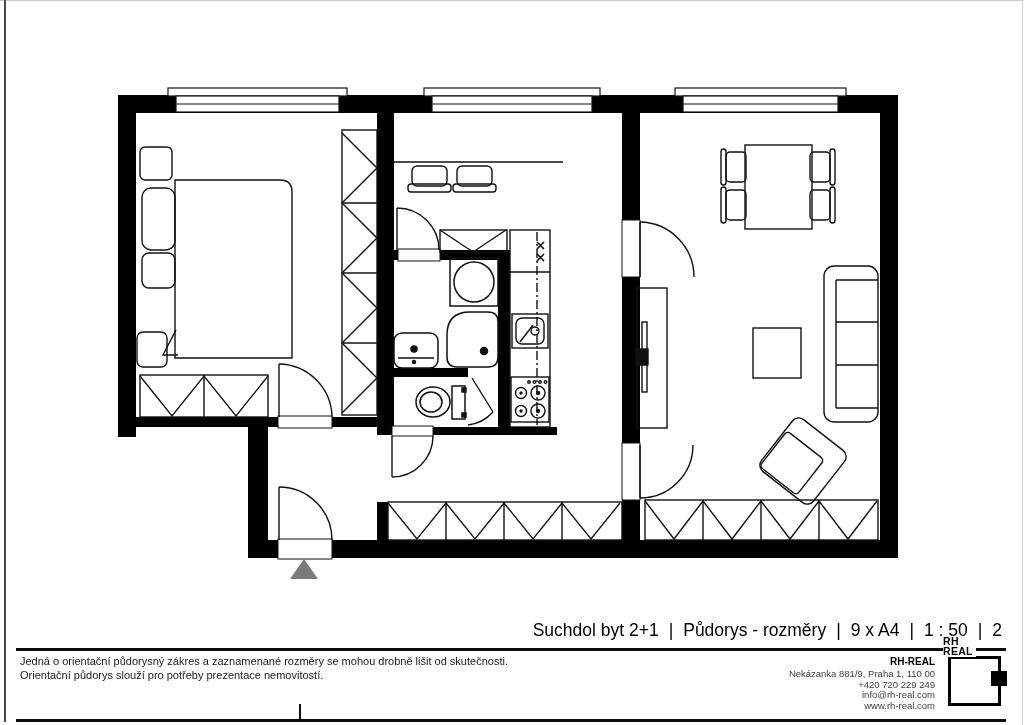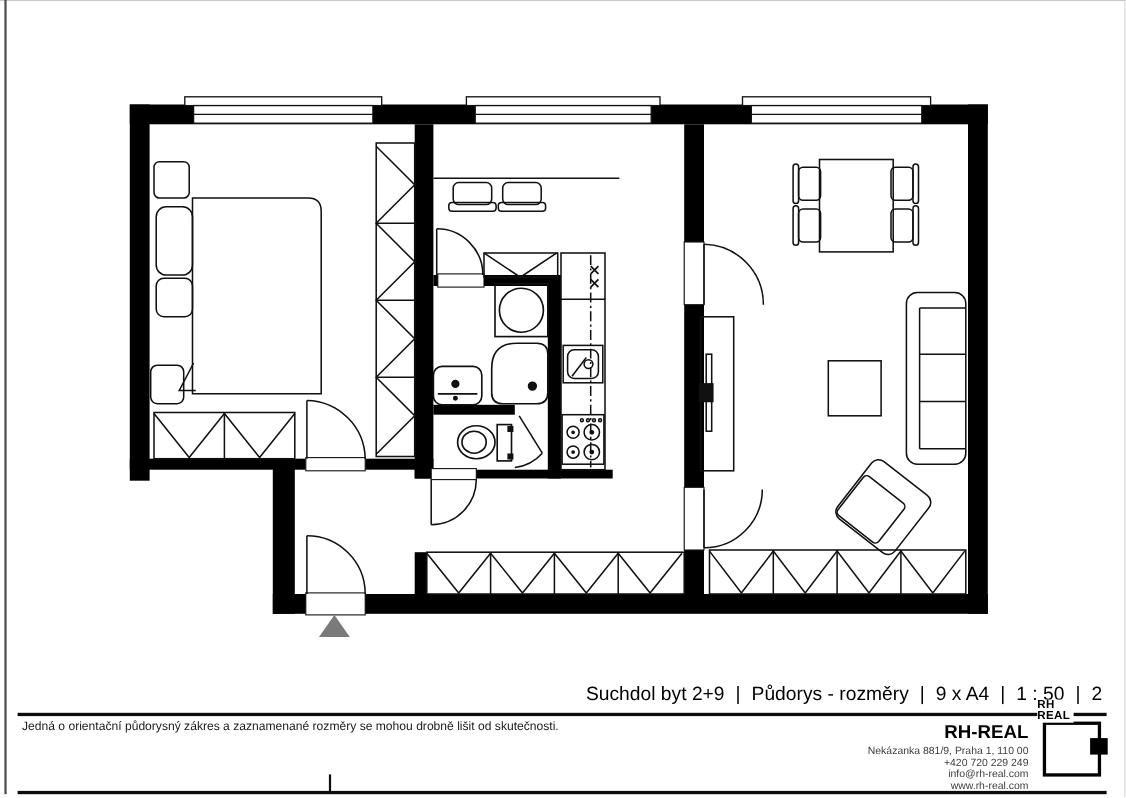--- a/index.html
+++ b/index.html
@@ -9,21 +9,21 @@
   .border-top{position:absolute;left:0;top:0;width:1024px;height:1px;background:#c9c9c9;}
   .border-right{position:absolute;right:1px;top:0;width:1px;height:725px;background:#d6d6d6;}
   .border-left{position:absolute;left:4px;top:0;width:2px;height:722px;background:#4a4a4a;}
   .titlebar{position:absolute;right:22px;top:620px;font-size:17.5px;white-space:nowrap;color:#000;}
   .titlebar .sep{display:inline-block;margin:0 10px;}
   .rule-title{position:absolute;left:16px;right:18px;top:648px;height:3px;background:#0d0d0d;}
   .rule-bottom{position:absolute;left:16px;right:18px;top:719px;height:3px;background:#0d0d0d;}
   .tick{position:absolute;left:299px;top:704px;width:2px;height:17px;background:#0d0d0d;}
   .disclaimer{position:absolute;left:20px;top:655px;font-size:11px;line-height:13.5px;color:#1a1a1a;}
   .contact{position:absolute;right:89px;top:656px;text-align:right;}
-  .contact .name{font-size:17px;font-weight:bold;color:#000;margin-bottom:2px;}
+  .contact .name{font-size:10px;font-weight:bold;color:#000;margin-bottom:2px;}
   .contact .line{font-size:9.5px;line-height:10.5px;color:#3d3d3d;}
   .logo-box{position:absolute;left:948px;top:656px;width:47px;height:44px;border:3px solid #000;}
   .logo-text{position:absolute;left:943px;top:636px;background:#fff;padding:1px 3px 1px 0;
              font-size:10.5px;line-height:9.5px;font-weight:bold;color:#000;letter-spacing:.3px;}
   .logo-square{position:absolute;left:991px;top:671px;width:16px;height:15px;background:#000;}
 </style>
 </head>
 <body>
 
 <div class="page">
@@ -252,27 +252,28 @@
         <rect x="645" y="500" width="233" height="40"></rect>
         <path d="M645,501 L674,539 L703,501 L732,539 L761,501 L790,539 L819,501 L848,539 L877,501"></path>
         <line x1="703" y1="500" x2="703" y2="540"></line>
         <line x1="761" y1="500" x2="761" y2="540"></line>
         <line x1="819" y1="500" x2="819" y2="540"></line>
       </g>
     </g>
   </svg>
 
   <div class="titlebar">
-    <span>Suchdol byt 2+9</span><span class="sep">|</span><span>Půdorys - rozměry</span><span class="sep">|</span><span>9 x A4</span><span class="sep">|</span><span>1 : 50</span><span class="sep">|</span><span>2</span>
+    <span>Suchdol byt 2+1</span><span class="sep">|</span><span>Půdorys - rozměry</span><span class="sep">|</span><span>9 x A4</span><span class="sep">|</span><span>1 : 50</span><span class="sep">|</span><span>2</span>
   </div>
 
   <div class="rule-title"></div>
 
   <div class="disclaimer">
     <div>Jedná o orientační půdorysný zákres a zaznamenané rozměry se mohou drobně lišit od skutečnosti.</div>
+    <div>Orientační půdorys slouží pro potřeby prezentace nemovitostí.</div>
   </div>
 
   <div class="contact">
     <div class="name">RH-REAL</div>
     <div class="line">Nekázanka 881/9, Praha 1, 110 00</div>
     <div class="line">+420 720 229 249</div>
     <div class="line">info@rh-real.com</div>
     <div class="line">www.rh-real.com</div>
   </div>
 

